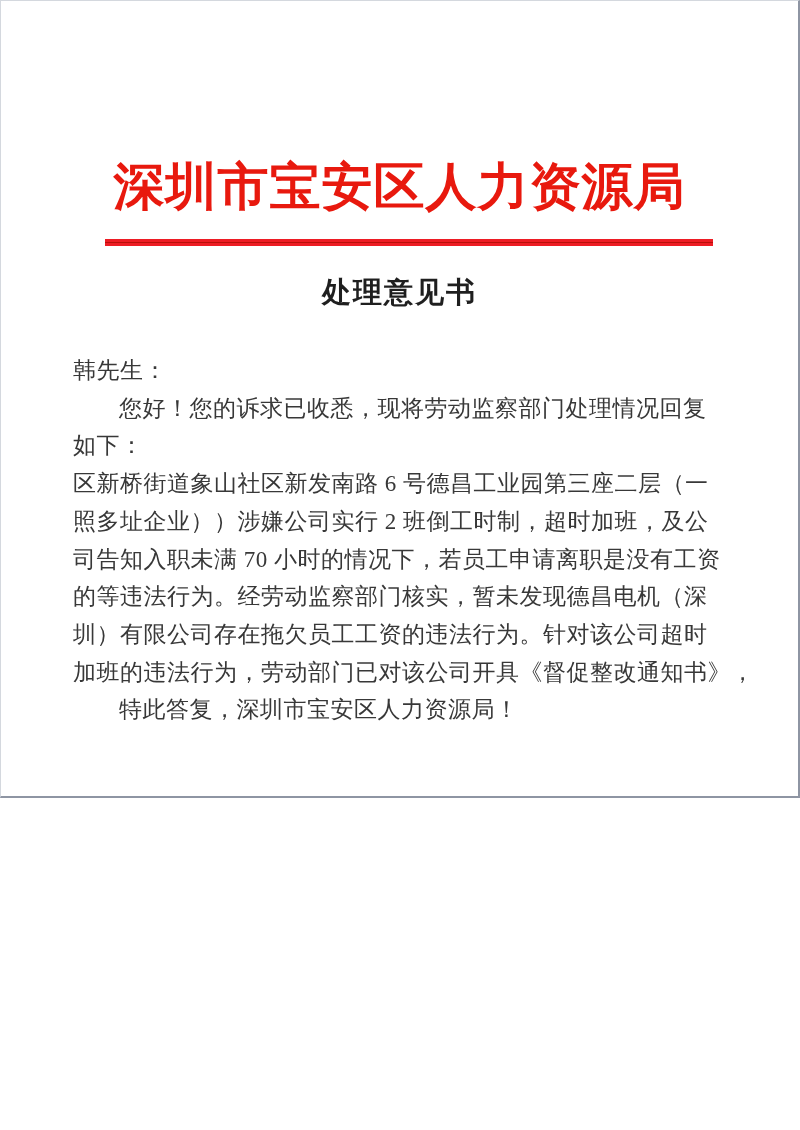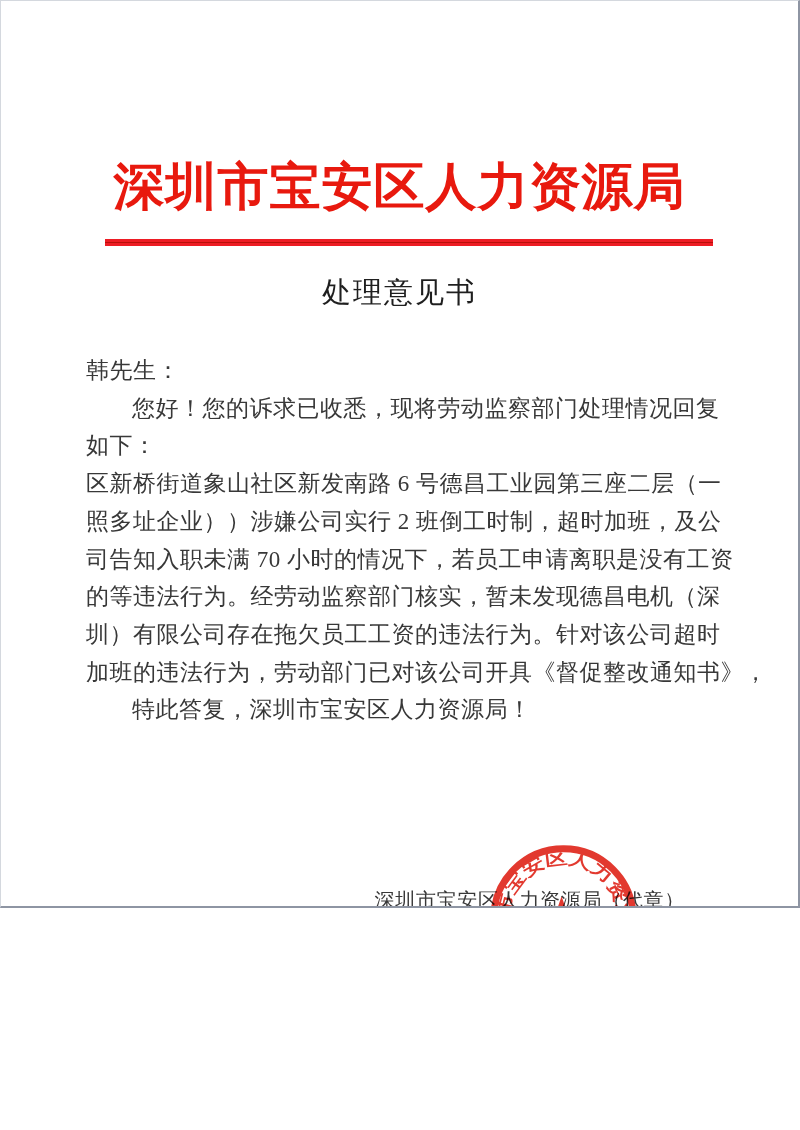--- a/index.html
+++ b/index.html
@@ -10,21 +10,21 @@
     --body-text:#383838;
     --title-text:#1f1f1f;
     --edge-light:#d4d8de;
     --edge-dark:#8e95a3;
   }
   *{margin:0;padding:0;box-sizing:border-box;}
   html,body{background:#fff;}
   body{font-family:"Liberation Serif","DejaVu Serif",serif;}
   .page{
     position:relative;
-    width:800px;height:908px;
+    width:800px;height:798px;
     background:#ffffff;
     border-top:1px solid var(--edge-light);
     border-left:1px solid var(--edge-light);
     border-right:2px solid var(--edge-dark);
     border-bottom:2px solid var(--edge-dark);
     overflow:hidden;
   }
   .header-title{
     position:absolute;top:152px;left:0;width:100%;
     text-align:center;
@@ -35,26 +35,26 @@
   .red-divider{
     position:absolute;top:238px;left:104px;width:608px;height:7px;
     background:linear-gradient(180deg,
       var(--divider-red) 0%,var(--divider-red) 38%,
       var(--divider-red-dark) 46%,var(--divider-red-dark) 56%,
       var(--divider-red) 64%,var(--divider-red) 100%);
   }
   .doc-title{
     position:absolute;top:272px;left:0;width:100%;
     text-align:center;
-    font-size:29px;font-weight:400;
+    font-size:29px;font-weight:700;
     letter-spacing:2px;
     color:var(--title-text);
   }
   .body-block{
-    position:absolute;top:351px;left:85px;width:634px;
+    position:absolute;top:351px;left:72px;width:634px;
     font-size:23px;line-height:37.7px;
     color:var(--body-text);
     letter-spacing:0.5px;
   }
   .line{white-space:nowrap;}
   .line.indent{text-indent:2em;}
   .signature-agency{
     position:absolute;top:886px;right:113px;
     font-size:20px;letter-spacing:0.7px;
     color:var(--body-text);

